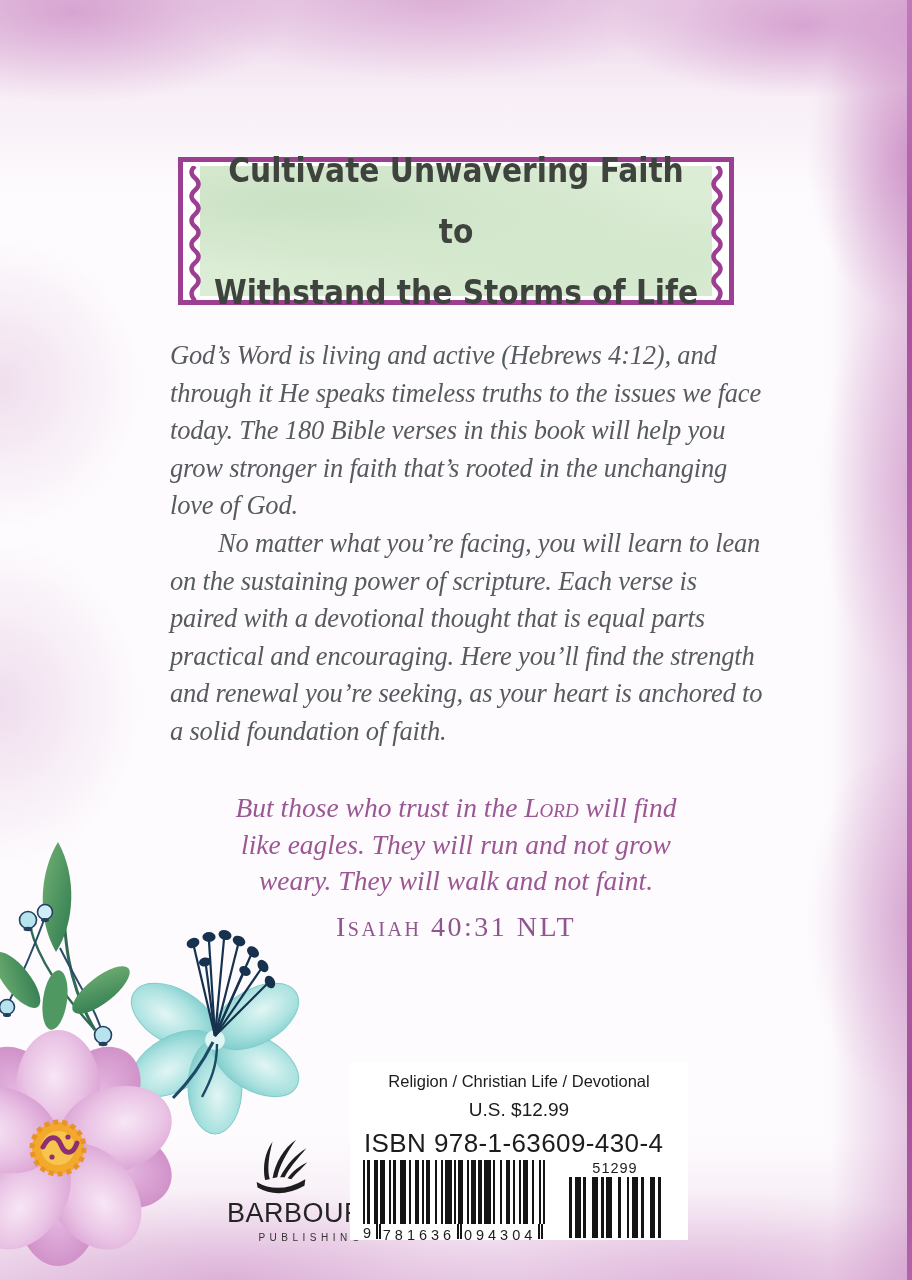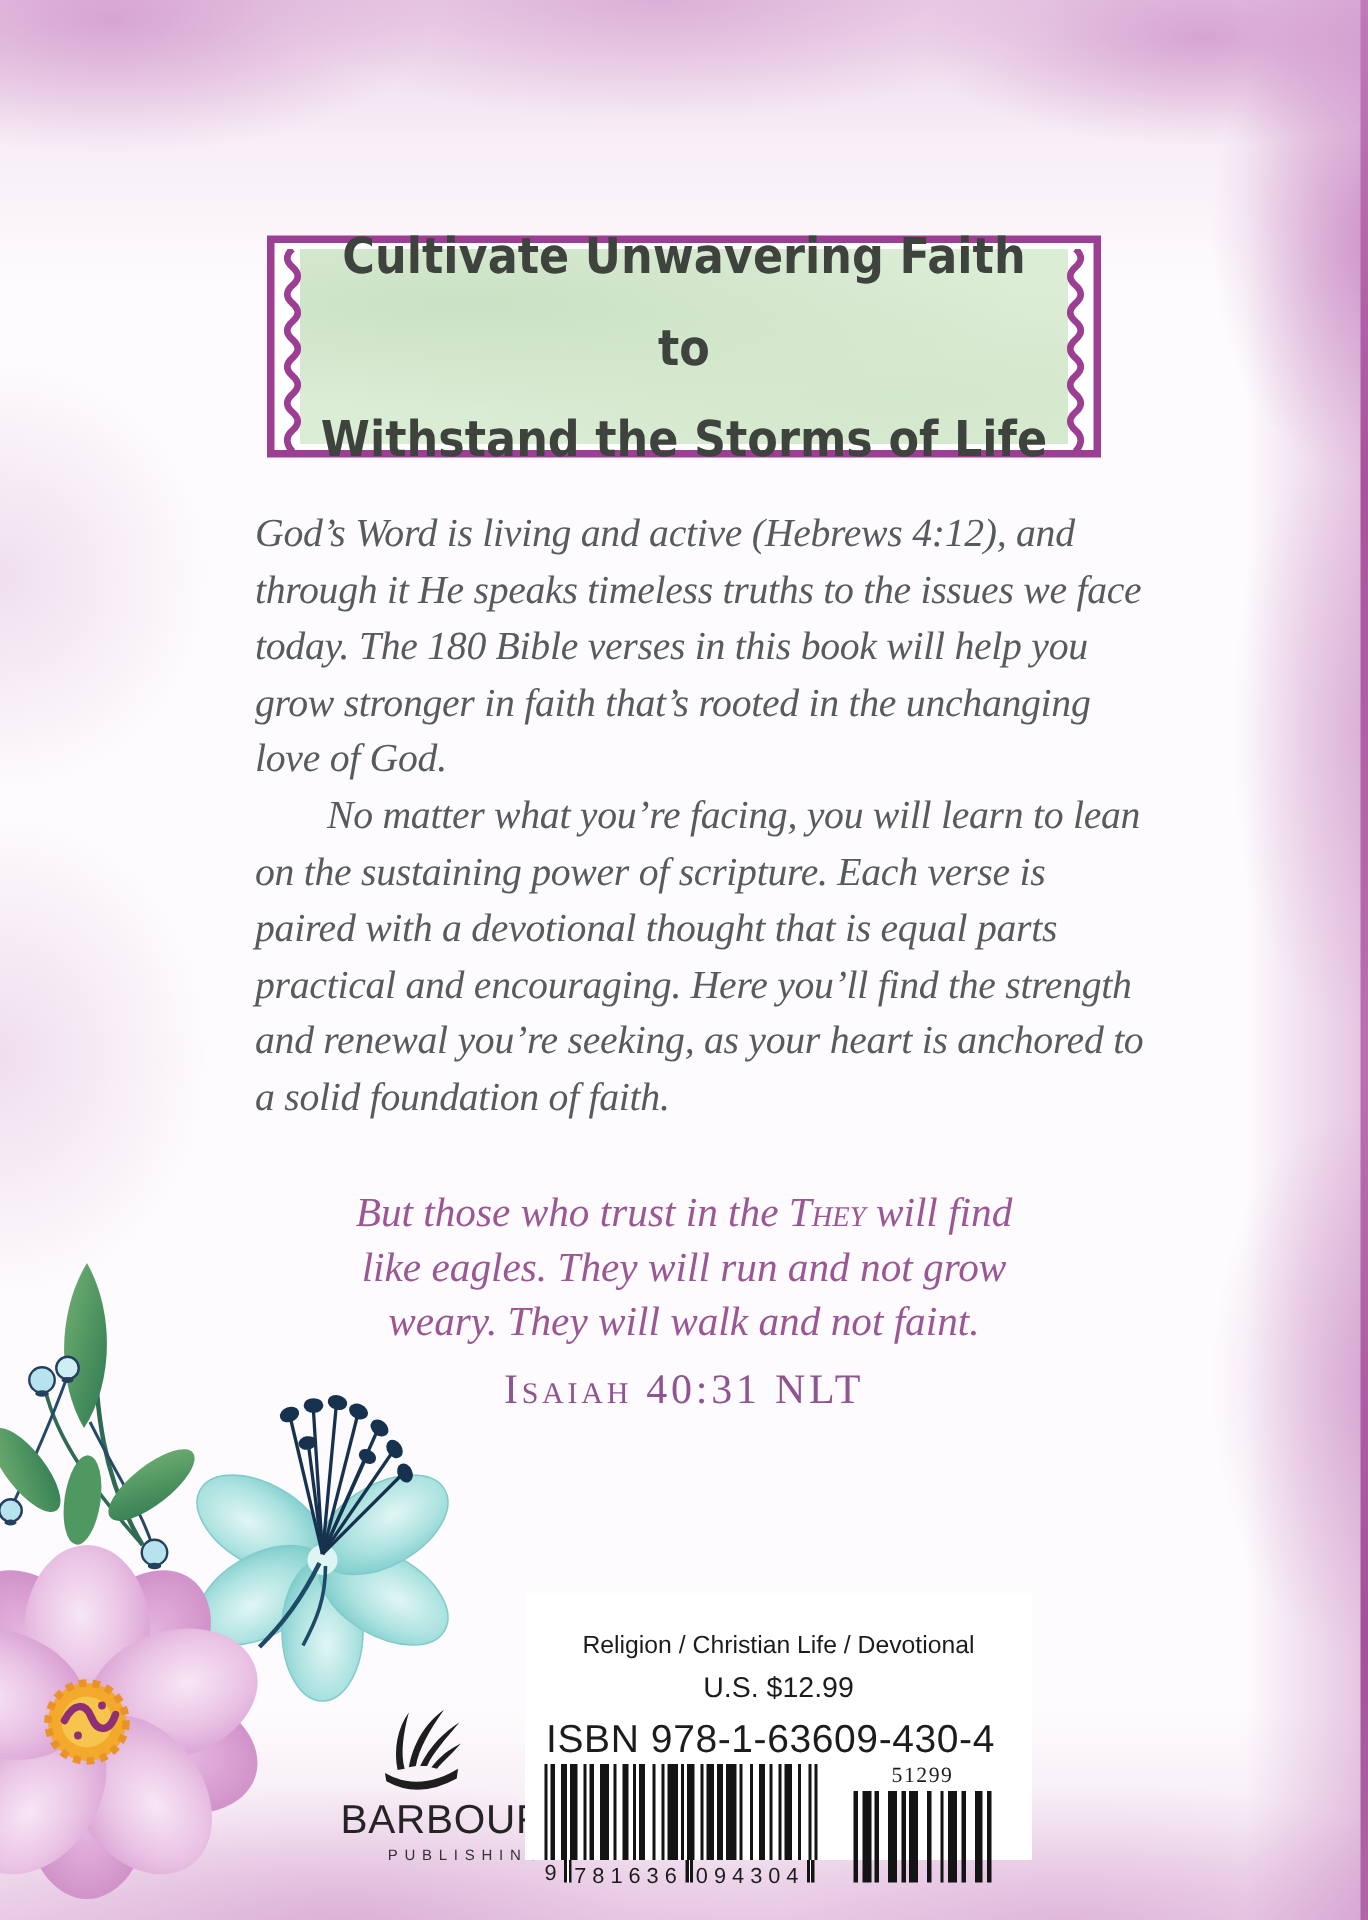--- a/index.html
+++ b/index.html
@@ -75,35 +75,35 @@
         font-family:"Liberation Sans", sans-serif; color:#242424;}
   .logo-icon{width:62px; height:60px; display:block; margin:0 auto;}
   .logo-name{font-size:27px; letter-spacing:.5px; margin-top:2px;}
   .logo-div{font-size:10px; letter-spacing:4.5px; color:#333; margin-top:3px;}
   
   .salesbox{
     position:absolute; left:350px; top:1062px; width:338px; height:178px;
     background:#fff; font-family:"Liberation Sans", sans-serif; color:#1c1c1c;
     box-sizing:border-box;
   }
-  .cat{margin-top:26px; text-align:center; font-size:16.5px;}
+  .cat{margin-top:10px; text-align:center; font-size:16.5px;}
   .price{margin-top:8px; text-align:center; font-size:19px;}
   .isbn{margin:7px 0 1px 14px; font-size:26px; letter-spacing:.4px;}
   .bc-row{display:flex; margin-left:13px; gap:24px; align-items:flex-start;}
   .ean{width:182px;}
   .bars{display:flex; width:100%;}
   .bars span{display:block; height:100%;}
   .bars .b{background:#141414;} .bars .s{background:transparent;}
   .ean .bars{height:64px;}
   .digits{display:flex; align-items:flex-start; font-size:14.5px; margin-top:0; height:18px;}
   .digits .lead{margin:1px 3px 0 0;}
   .digits .guard{width:5px; height:15px; margin:0 2px;
       background:linear-gradient(90deg,#141414 0 2px, #fff 2px 3px, #141414 3px 5px);}
   .digits .grp{flex:1; text-align:center; letter-spacing:4px; margin-top:3px;}
-  .addon{width:92px;font-family:Liberation Serif, serif;}
+  .addon{width:92px;}
   .addon-code{text-align:center; font-size:14.5px; margin-bottom:1px; letter-spacing:1px;}
   .addon .bars{height:61px;}
 </style>
 </head>
 <body>
 
 <div class="cover">
   <div class="bg"></div>
 
   <div class="banner">
@@ -119,21 +119,21 @@
       <span>Withstand the Storms of Life</span>
     </div>
   </div>
 
   <div class="copy">
     <p>God’s Word is living and active (Hebrews 4:12), and through it He speaks timeless truths to the issues we face today. The 180 Bible verses in this book will help you grow stronger in faith that’s rooted in the unchanging love of God.</p>
     <p class="indent">No matter what you’re facing, you will learn to lean on the sustaining power of scripture. Each verse is paired with a devotional thought that is equal parts practical and encouraging. Here you’ll find the strength and renewal you’re seeking, as your heart is anchored to a solid foundation of faith.</p>
   </div>
 
   <div class="verse">
-    <div><span>But those who trust in the </span><span class="sc">They</span><span> will find</span></div>
+    <div><span>But those who trust in the </span><span class="sc">Lord</span><span> will find</span></div>
     <div>like eagles. They will run and not grow</div>
     <div>weary. They will walk and not faint.</div>
     <div class="verse-ref">Isaiah 40:31 NLT</div>
   </div>
 
   <svg class="flowers" viewBox="0 0 342 452">
     <defs>
       <radialGradient id="gPk" cx="45%" cy="40%" r="75%">
         <stop offset="0%" stop-color="#f7e6f5"></stop>
           <stop offset="45%" stop-color="#eac4e5"></stop>

